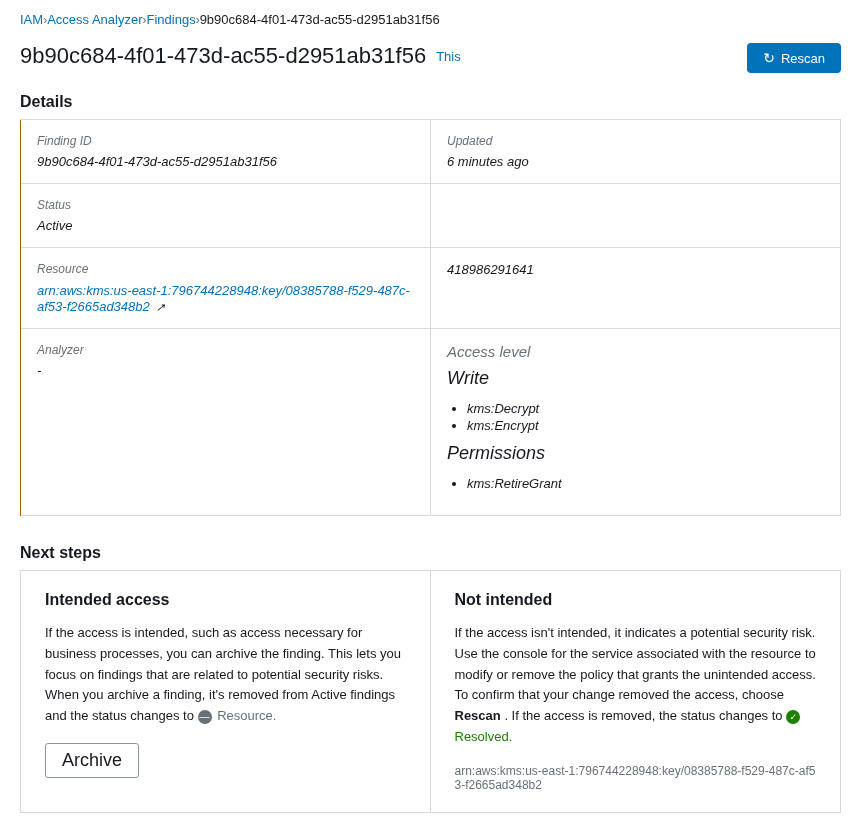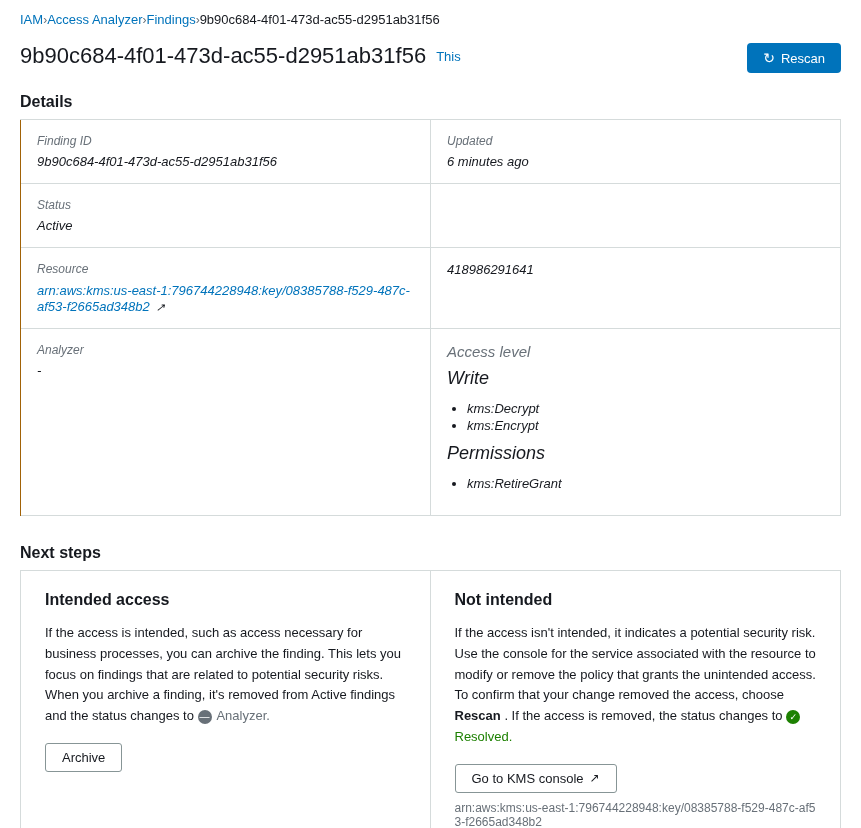--- a/index.html
+++ b/index.html
@@ -162,21 +162,21 @@
       color: #16191f;
       line-height: 1.6;
       margin-bottom: 16px;
     }
     .archive-btn {
       background: #fff;
       color: #16191f;
       border: 1px solid #879596;
       border-radius: 3px;
       padding: 6px 16px;
-      font-size: 13px;
+      font-size: 18px;
       cursor: pointer;
     }
     .kms-btn {
       display: inline-flex;
       align-items: center;
       gap: 6px;
       background: #fff;
       color: #16191f;
       border: 1px solid #879596;
       border-radius: 3px;
@@ -300,38 +300,32 @@
   <hr class="divider">
   <div class="next-steps-grid">
 
     <div class="next-steps-col">
       <div class="next-steps-col-title">Intended access</div>
       <div class="next-steps-col-text">
         <span>If the access is intended, such as access necessary for business processes, you can archive the finding. This lets you focus on findings that are related to potential security risks. When you archive a finding, it's removed from Active findings and the status changes to</span>
         <span>
           <span class="minus-circle">—</span>
         </span>
-        <span class="archived-text">Analyzer.</span>
+        <span class="archived-text">Resource.</span>
       </div>
       <button class="archive-btn">Archive</button>
     </div>
 
     <div class="next-steps-col">
       <div class="next-steps-col-title">Not intended</div>
       <div class="next-steps-col-text">
         <span>If the access isn't intended, it indicates a potential security risk. Use the console for the service associated with the resource to modify or remove the policy that grants the unintended access. To confirm that your change removed the access, choose</span>
         <span class="bold">Rescan</span>
         <span>. If the access is removed, the status changes to</span>
         <span>
           <span class="check-circle">✓</span>
         </span>
         <span class="resolved-text">Resolved.</span>
       </div>
-      <div>
-        <button class="kms-btn">
-          <span>Go to KMS console</span>
-          <span style="font-size:12px;">↗</span>
-        </button>
-      </div>
       <div class="arn-text">arn:aws:kms:us-east-1:796744228948:key/08385788-f529-487c-af53-f2665ad348b2</div>
     </div>
   </div>
 </div>
 
 </body></html>

